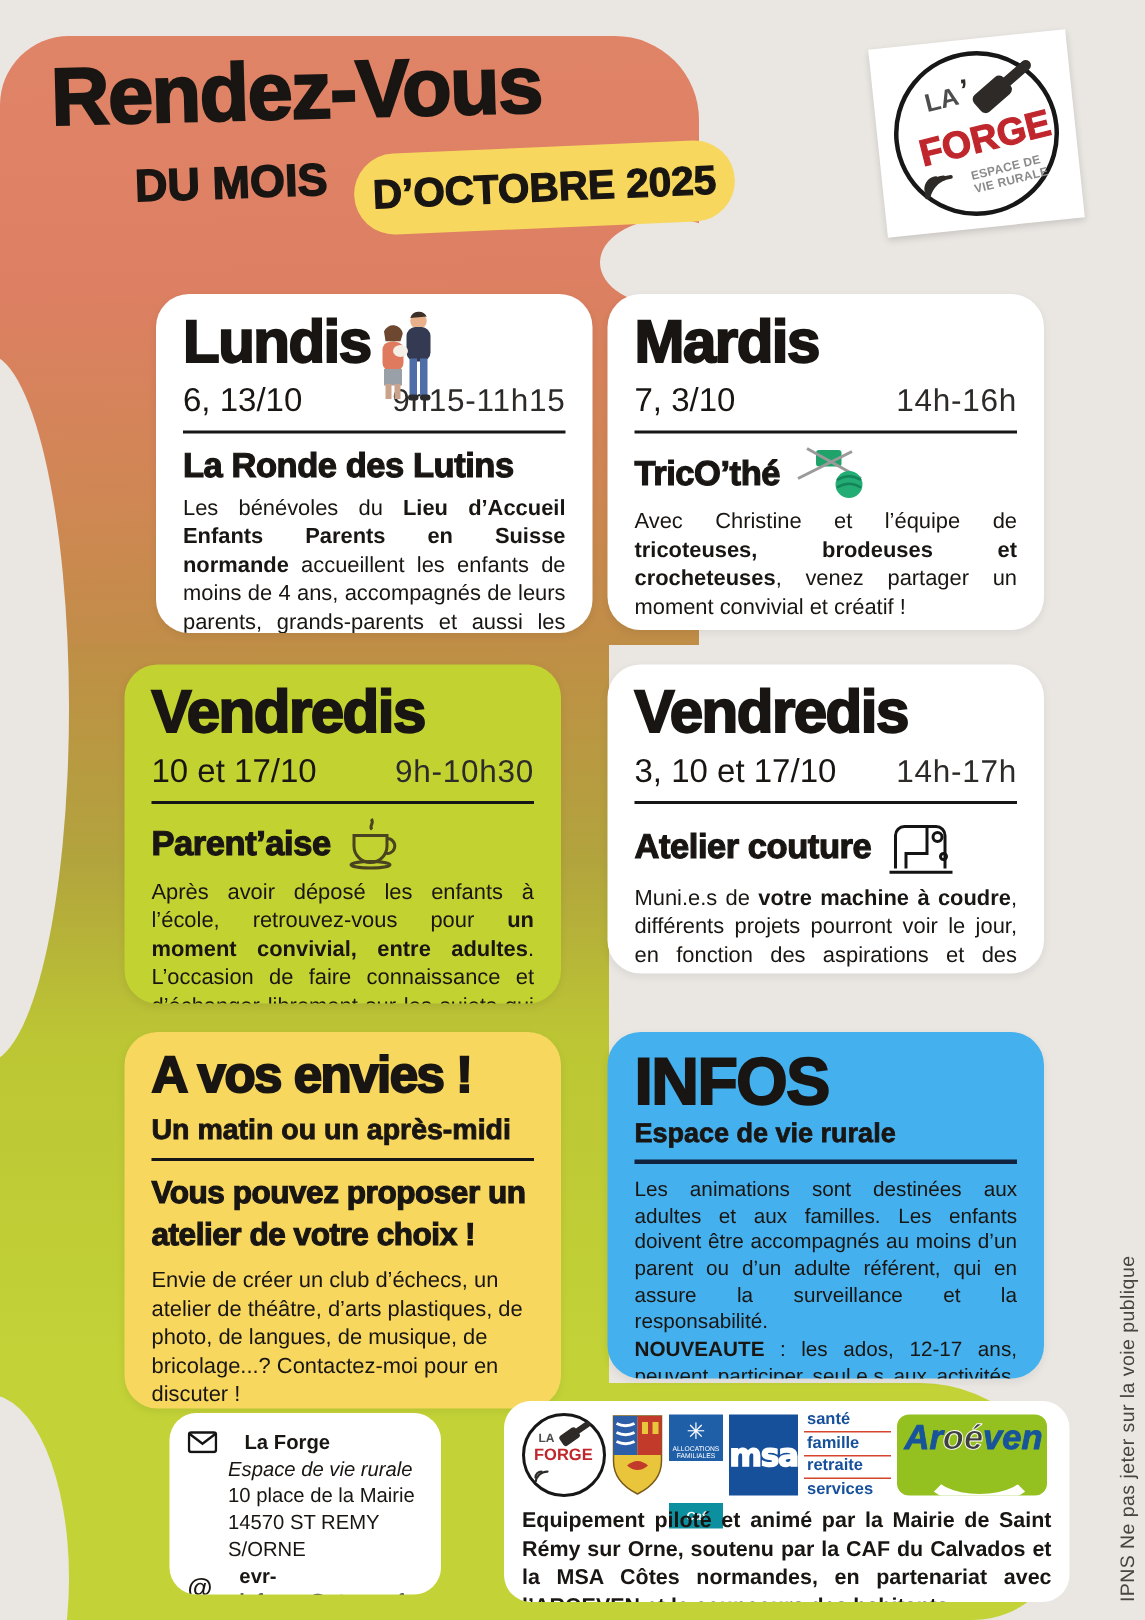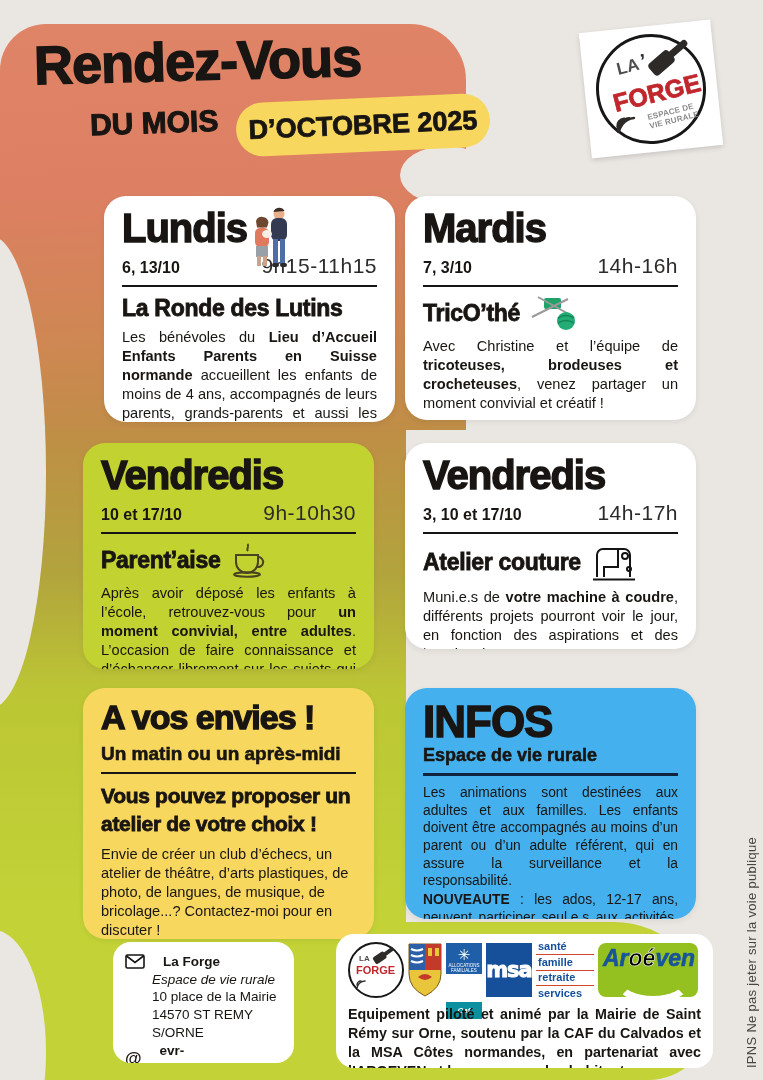--- a/index.html
+++ b/index.html
@@ -52,21 +52,21 @@
   .c2{left:83px;top:443px;width:291px;height:226px;background:#c2d231;}
   .c3{left:405px;top:443px;width:291px;height:206px;}
   .c4{left:83px;top:688px;width:291px;height:251px;background:#f8d75f;}
   .c5{left:405px;top:688px;width:291px;height:231px;background:#44b0ee;}
 
   .card h2{margin:0;font-size:40px;line-height:1;font-weight:700;letter-spacing:-1px;
     -webkit-text-stroke:1.4px #181512;}
   .head{position:relative;}
   .fam{position:absolute;right:84px;top:-2px;}
   .meta{display:flex;justify-content:space-between;align-items:baseline;margin-top:6px;}
-  .dates{font-size:16px;font-weight:700;}
+  .dates{font-size:22px;font-weight:400;}
   .time{font-size:21px;font-weight:400;color:#2d2b29;letter-spacing:.5px;}
   .rule{border-top:2.5px solid #161616;margin:7px 0 8px 0;}
   .c5 .rule{border-top:3px solid #10233f;}
   .act{display:flex;align-items:center;gap:10px;min-height:34px;}
   .card h3{margin:0;font-size:23px;font-weight:700;letter-spacing:-.3px;-webkit-text-stroke:.8px #181512;}
   .body{margin:6px 0 0 0;font-size:14.6px;line-height:1.3;text-align:justify;}
   .body.left{text-align:left;}
   .rb{font-weight:700;}
   .ri{}
 
@@ -103,21 +103,21 @@
   .caf-bot{height:17px;background:#0c8f9f;color:#fff;font-size:8px;font-weight:700;text-align:center;line-height:17px;font-style:italic;margin-top:28px;}
   .msa{width:46px;height:54px;background:#164f9a;color:#fff;display:flex;align-items:center;
     justify-content:center;font-size:21px;font-weight:700;letter-spacing:-1px;flex:0 0 auto;
     font-family:"DejaVu Sans",sans-serif;-webkit-text-stroke:1px #fff;}
   .svcs{width:58px;flex:0 0 auto;font-size:11px;font-weight:700;color:#164f9a;line-height:1;}
   .svcs div{border-bottom:1.5px solid #d4452c;padding:1.5px 0 2px 2px;}
   .svcs div:last-child{border-bottom:none;}
   .aro{position:relative;width:100px;height:54px;background:#94c11f;border-radius:8px;flex:0 0 auto;overflow:hidden;}
   .aro-txt{position:absolute;left:5px;top:2px;font-size:23px;font-weight:700;font-style:italic;
     color:#17549b;-webkit-text-stroke:.6px #17549b;}
-  .aro-txt .wh{color:#000000;-webkit-text-stroke:.6px #fff;}
+  .aro-txt .wh{color:#404040;-webkit-text-stroke:.6px #fff;}
   .aro-smile{position:absolute;left:16px;top:14px;width:64px;height:32px;border:7px solid transparent;
     border-bottom:7px solid #fff;border-radius:50%;}
   .partner-text{margin:7px 0 0 0;font-size:14.3px;font-weight:700;line-height:1.32;text-align:justify;color:#181512;}
 
   .ipns{position:absolute;z-index:2;right:4px;bottom:12px;writing-mode:vertical-rl;
     transform:rotate(180deg);font-size:13px;color:#474540;letter-spacing:.3px;}
 </style>
 </head>
 <body>
 

